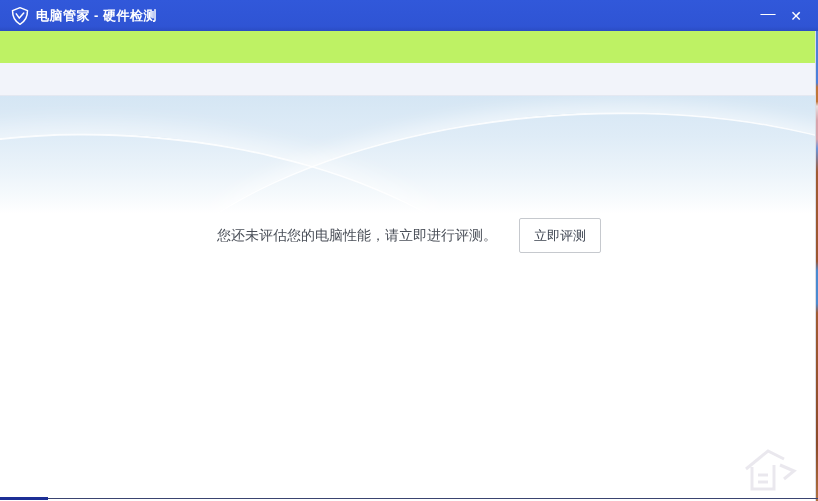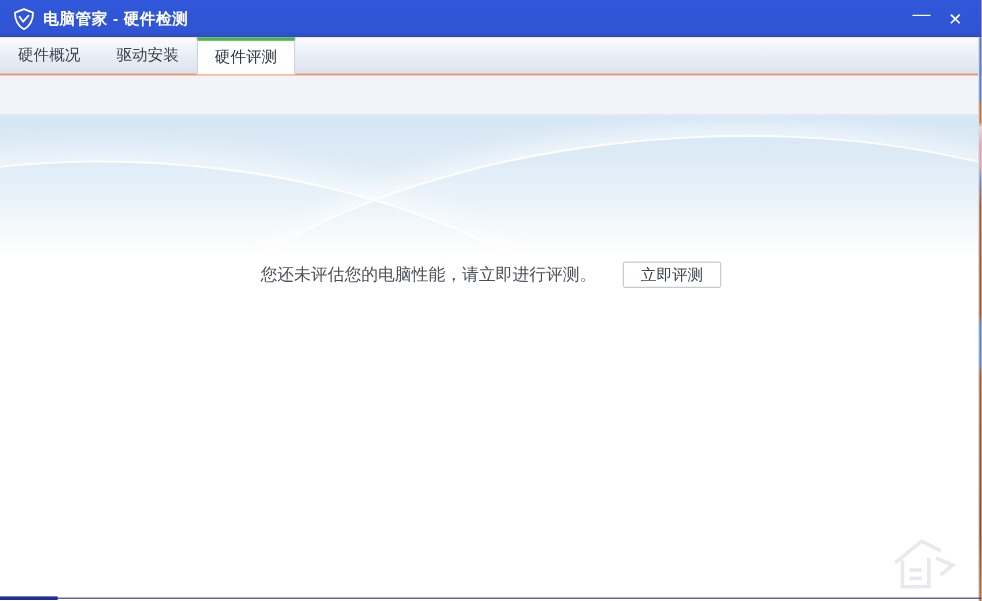--- a/index.html
+++ b/index.html
@@ -6,21 +6,21 @@
   html, body { width: 818px; height: 501px; }
   body {
     font-family: "Liberation Sans", sans-serif;
     background: #ffffff;
     overflow: hidden;
   }
   .window {
     position: relative;
     width: 818px;
     height: 501px;
-    background: #f97316;
+    background: #bef264;
     overflow: hidden;
   }
 
   
   .titlebar {
     position: absolute;
     top: 0; left: 0;
     width: 100%;
     height: 31px;
     background: linear-gradient(180deg, #3158da 0%, #2f54d4 85%, #2a4cc4 100%);
@@ -130,21 +130,21 @@
     align-items: center;
     justify-content: center;
     gap: 22px;
   }
   .message-text {
     font-size: 14px;
     color: #4a4f58;
   }
   .assess-btn {
     min-width: 78px;
-    height: 22px;
+    height: 35px;
     padding: 0 14px;
     background: #ffffff;
     border: 1px solid #c6c9ce;
     border-radius: 2px;
     font-size: 13px;
     color: #3c4350;
     font-family: Liberation Serif, serif;
     cursor: pointer;
   }
 
@@ -216,25 +216,20 @@
     <svg class="logo" viewBox="0 0 24 24">
       <path d="M12 2 L21 5.5 C21 12 18.5 18.5 12 22 C5.5 18.5 3 12 3 5.5 Z" fill="none" stroke="#ffffff" stroke-width="1.8" stroke-linejoin="round"></path>
       <path d="M7.5 9.5 L11.2 14.5 L16.5 8.5" fill="none" stroke="#ffffff" stroke-width="1.8" stroke-linecap="round" stroke-linejoin="round"></path>
     </svg>
     <span class="title">电脑管家 - 硬件检测</span>
     <div class="spacer"></div>
     <div class="win-btn min">—</div>
     <div class="win-btn close">✕</div>
   </div>
 
-  <div class="tabbar">
-    <div class="tab">硬件概况</div>
-    <div class="tab">驱动安装</div>
-    <div class="tab active">硬件评测</div>
-  </div>
 
   <div class="main">
     <div class="subband"></div>
     <div class="waveband">
       <div class="wave1"></div>
       <div class="wave2"></div>
     </div>
 
     <div class="message-row">
       <span class="message-text">您还未评估您的电脑性能，请立即进行评测。</span>

